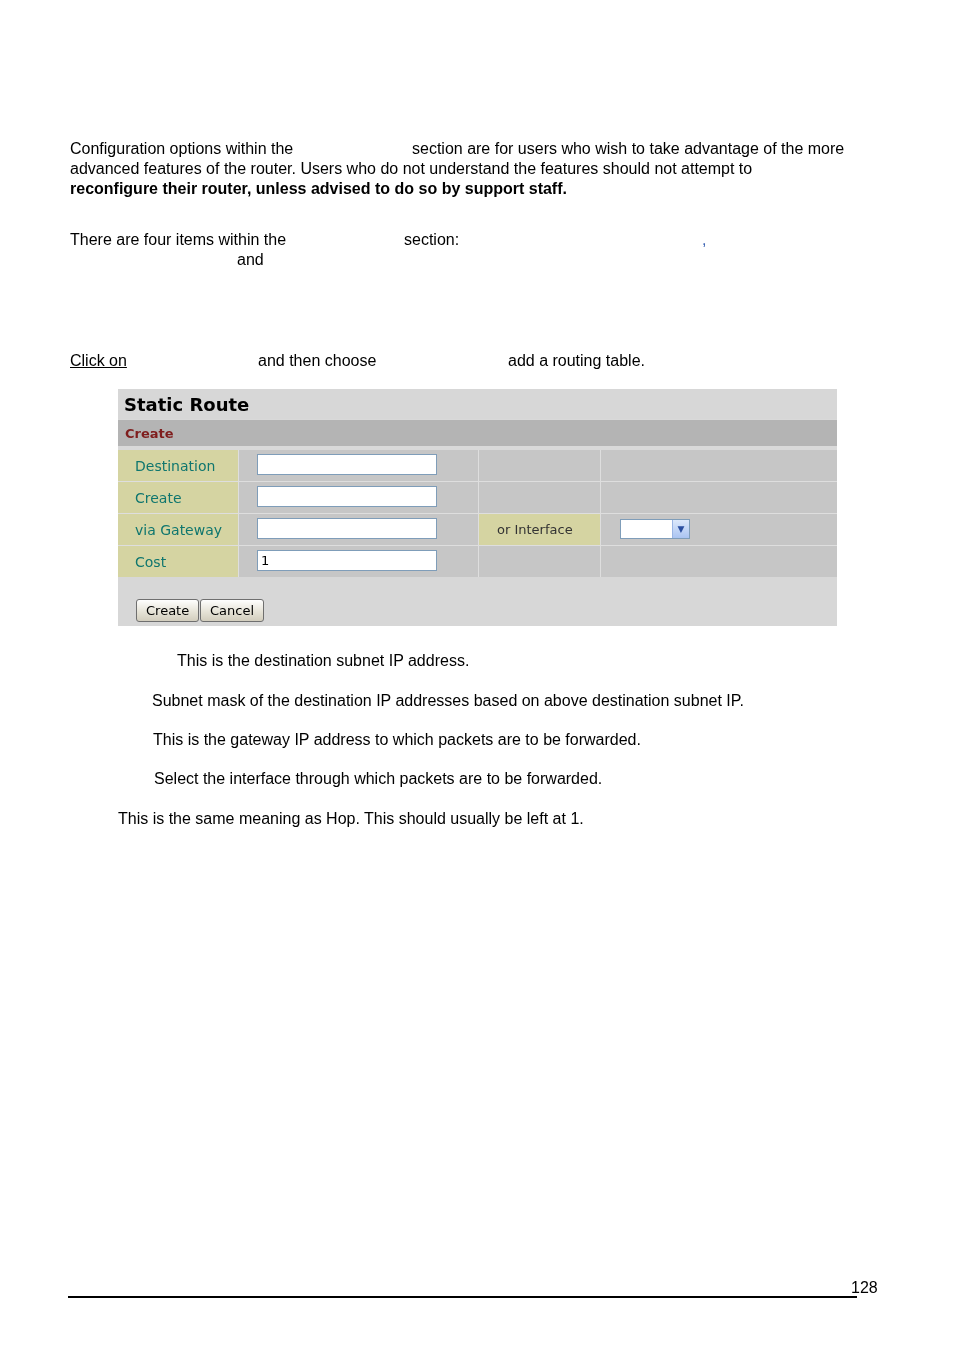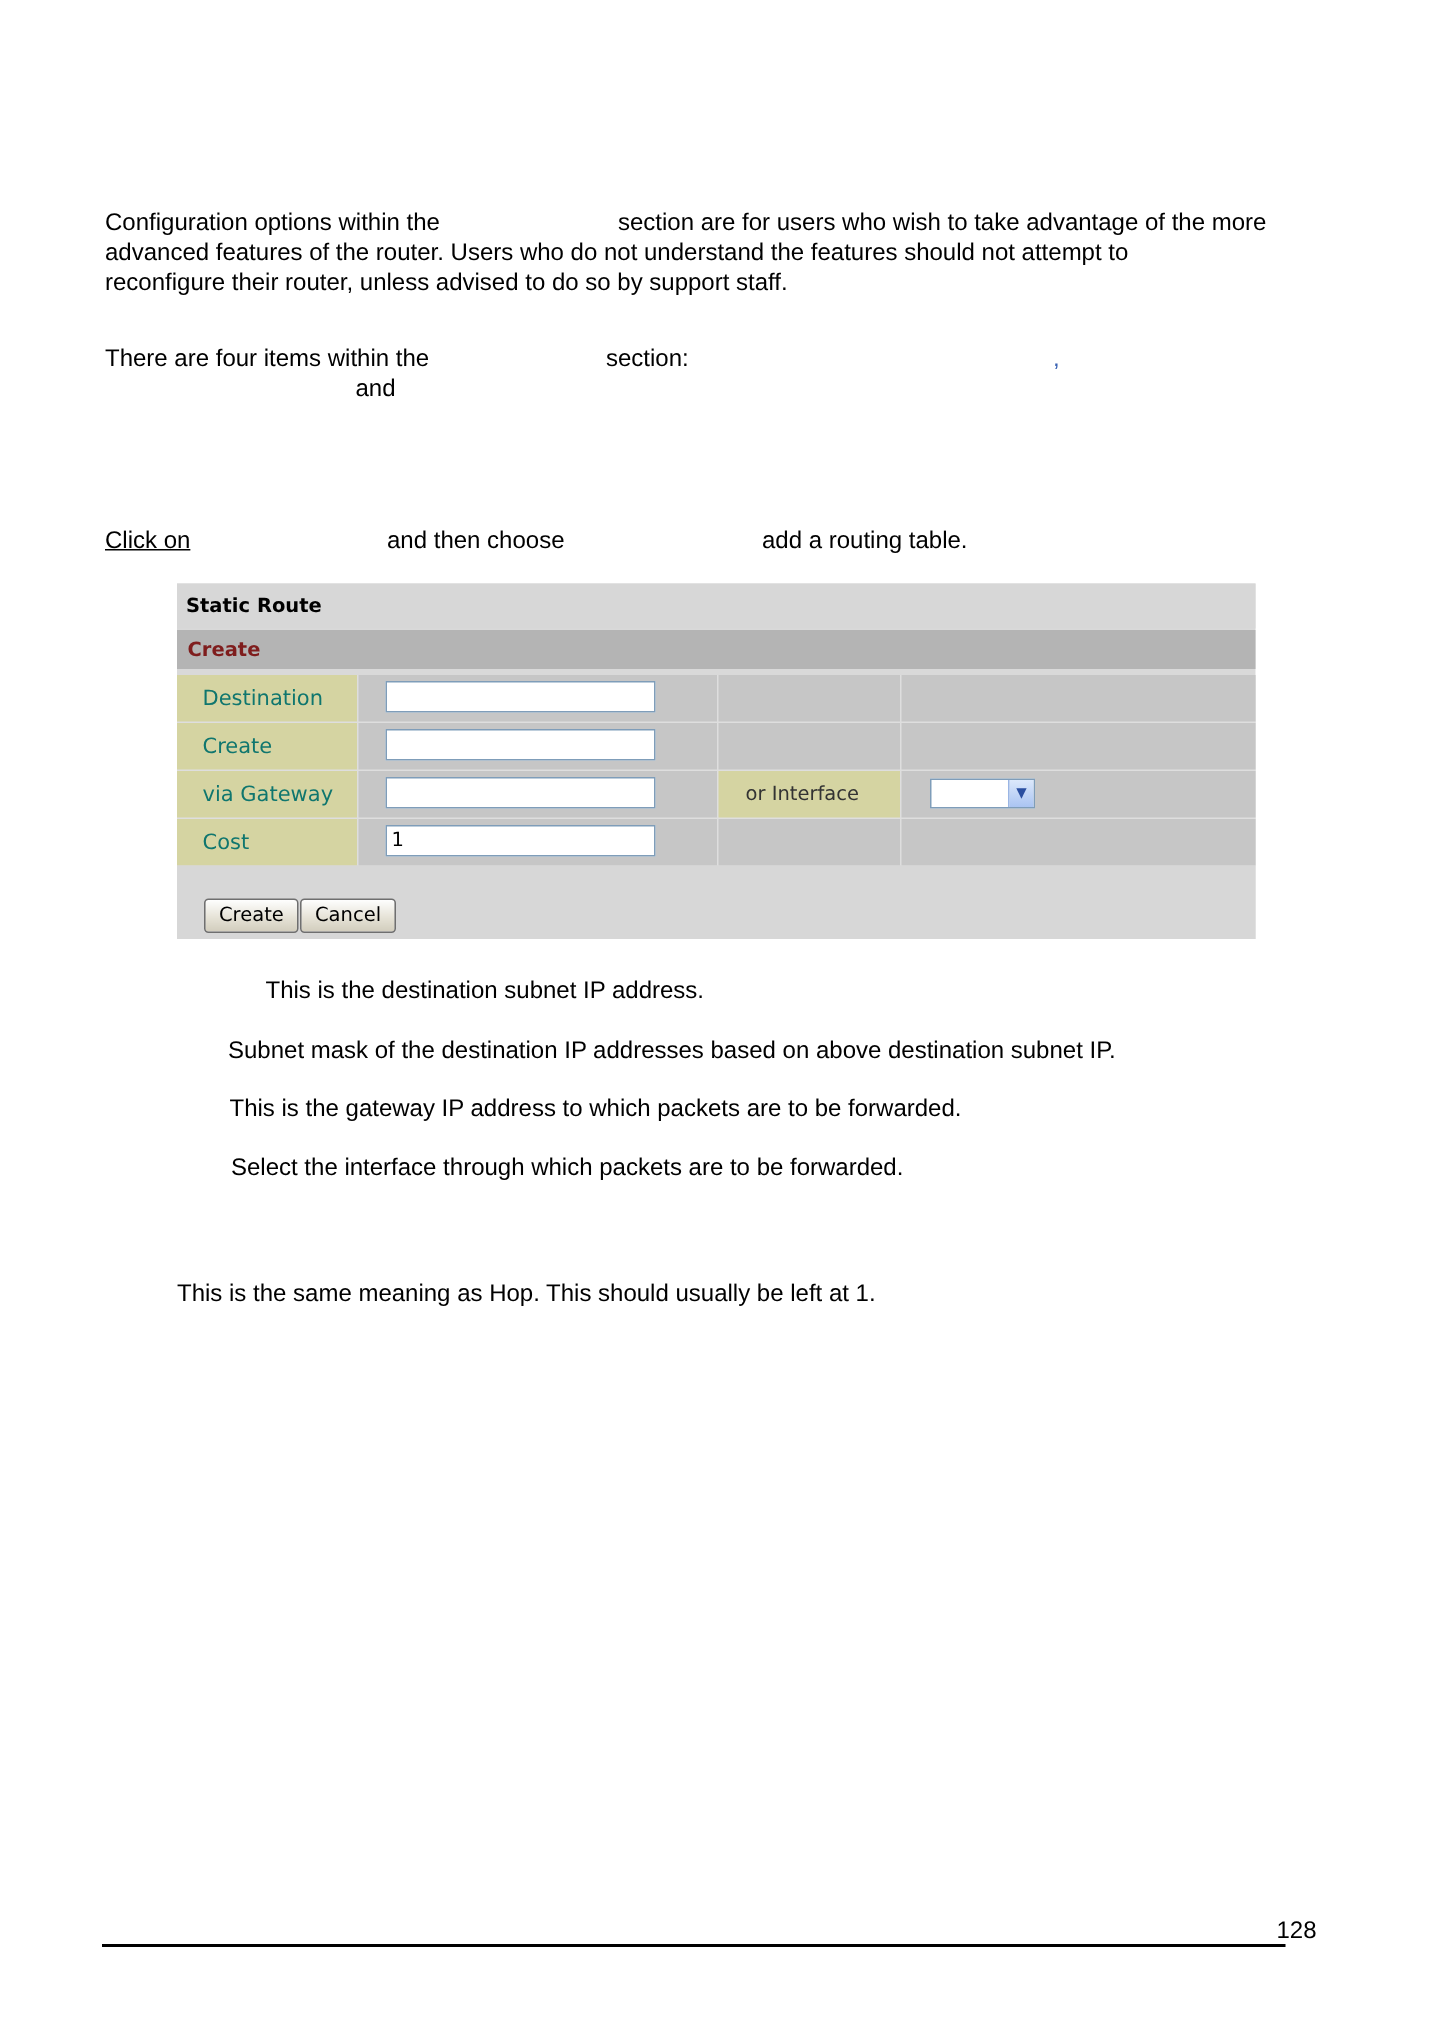--- a/index.html
+++ b/index.html
@@ -14,21 +14,21 @@
   .comma { color:#3c64b4; }
 
   
   .panel {
     position:absolute; left:118px; top:389px; width:719px; height:237px;
     background:#d9d9d9; font-family:"DejaVu Sans", sans-serif;
   }
   .panel-title {
     position:absolute; left:0; top:0; width:100%; height:30px;
     background:#d7d7d7; display:flex; align-items:center;
-    font-weight:bold; font-size:13px; color:#000; padding-left:6px;
+    font-weight:bold; font-size:18px; color:#000; padding-left:6px;
     box-sizing:border-box;
   }
   .create-bar {
     position:absolute; left:0; top:31px; width:100%; height:26px;
     background:#b4b4b4; display:flex; align-items:center;
     font-weight:bold; font-size:13px; color:#7f1d1d; padding-left:7px;
     box-sizing:border-box;
   }
   .rtable {
     position:absolute; left:0; top:61px; width:719px; height:127px;
@@ -82,21 +82,21 @@
   .page-num { position:absolute; left:851px; top:1279px; font-size:16px; color:#000; }
 </style>
 </head>
 <body>
 
 <div class="page">
 
   <div class="t" style="left:70px; top:139px;">Configuration options within the</div>
   <div class="t" style="left:412px; top:139px;">section are for users who wish to take advantage of the more</div>
   <div class="t" style="left:70px; top:159px;">advanced features of the router. Users who do not understand the features should not attempt to</div>
-  <div class="t" style="left:70px; top:179px;">reconfigure their router, unless advised to do so by support staff.</div>
+  <div class="t" style="left:70px; top:179px;font-weight:bold;">reconfigure their router, unless advised to do so by support staff.</div>
 
   <div class="t" style="left:70px; top:230px;">There are four items within the</div>
   <div class="t" style="left:404px; top:230px;">section:</div>
   <div class="t comma" style="left:702px; top:230px;">,</div>
   <div class="t" style="left:237px; top:250px;">and</div>
 
   <div class="t" style="left:70px; top:351px;text-decoration:underline;">Click on</div>
   <div class="t" style="left:258px; top:351px;">and then choose</div>
   <div class="t" style="left:508px; top:351px;">add a routing table.</div>
 
@@ -147,18 +147,18 @@
       <button class="xp-btn btn-apply">Create</button>
       <button class="xp-btn btn-cancel">Cancel</button>
     </div>
 
   </div>
 
   <div class="t" style="left:177px; top:651px;">This is the destination subnet IP address.</div>
   <div class="t" style="left:152px; top:691px;">Subnet mask of the destination IP addresses based on above destination subnet IP.</div>
   <div class="t" style="left:153px; top:730px;">This is the gateway IP address to which packets are to be forwarded.</div>
   <div class="t" style="left:154px; top:769px;">Select the interface through which packets are to be forwarded.</div>
-  <div class="t" style="left:118px; top:809px;margin-top:44px;">This is the same meaning as Hop. This should usually be left at 1.</div>
+  <div class="t" style="left:118px; top:809px;">This is the same meaning as Hop. This should usually be left at 1.</div>
 
   <div class="page-num">128</div>
   <div class="footer-rule"></div>
 
 </div>
 
 </body></html>

